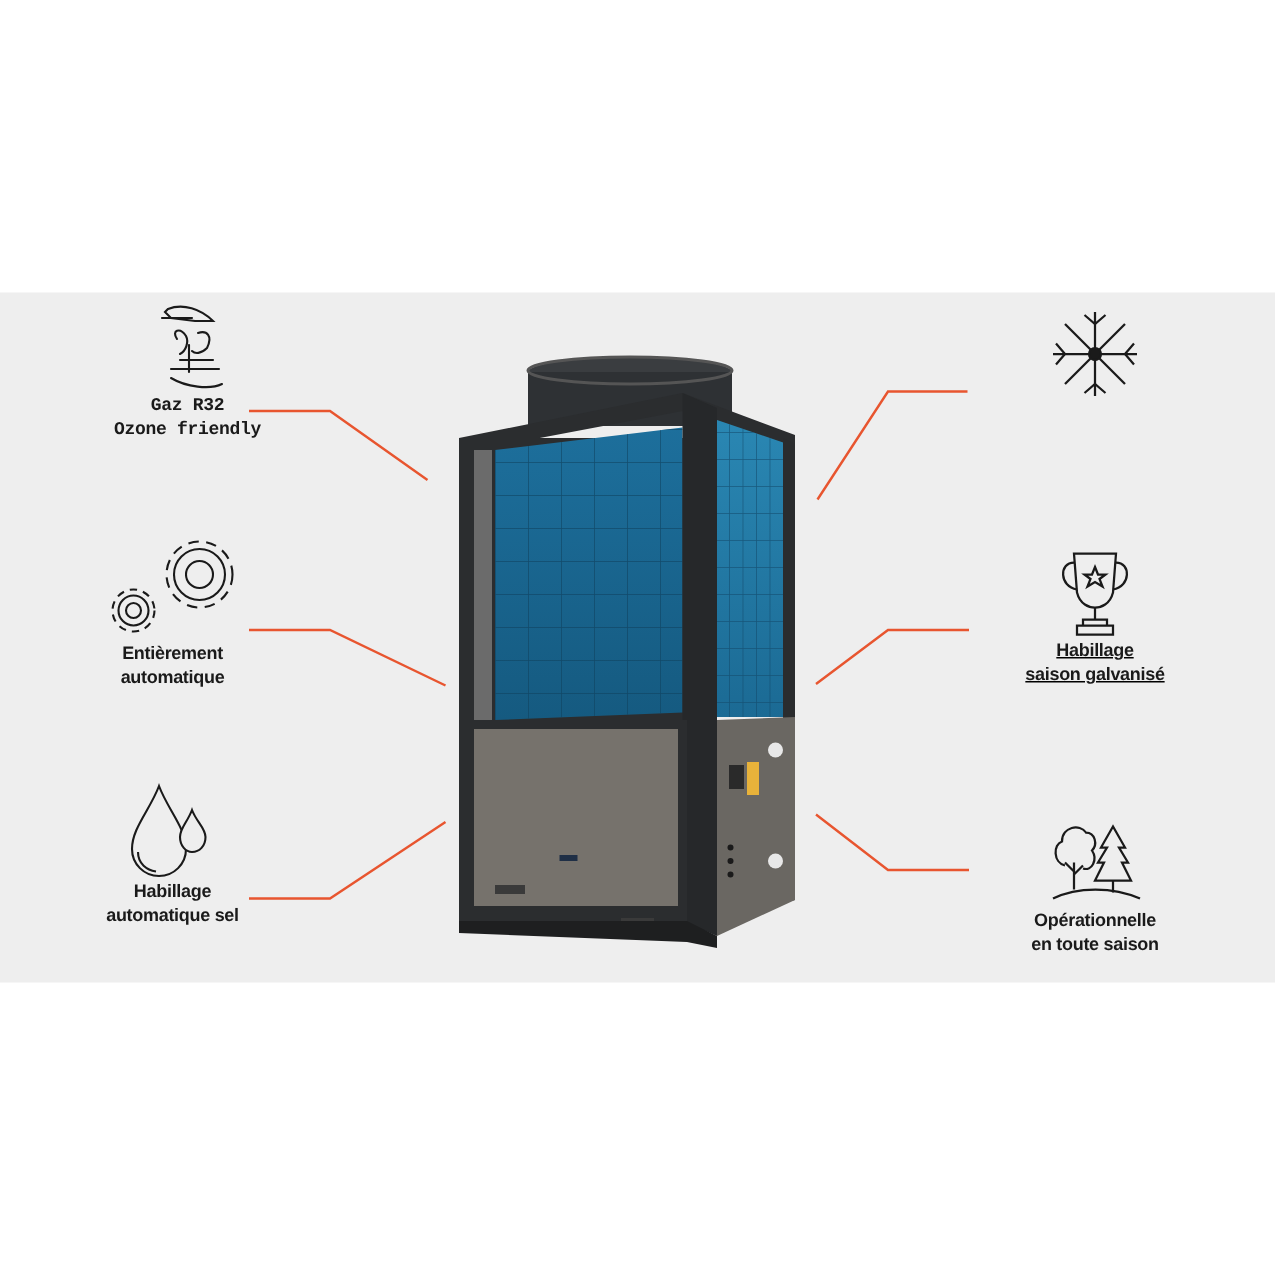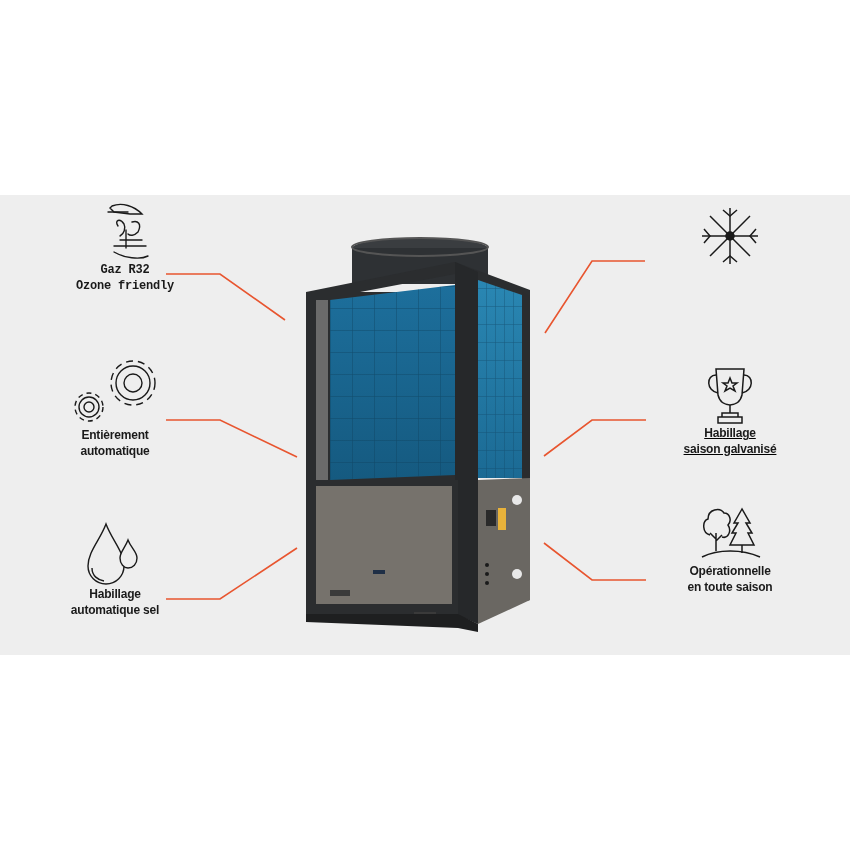--- a/index.html
+++ b/index.html
@@ -154,21 +154,21 @@
       <path d="M28 40 L28 48 M20 48 L36 48 L36 52 L20 52 Z M16 52 L40 52 L40 58 L16 58 Z"></path>
       <path d="M28 13 L30 18 L35 18 L31 21 L33 26 L28 23 L23 26 L25 21 L21 18 L26 18 Z"></path>
     </svg>
   </div>
   <div class="label">
     <div>Habillage</div>
     <div>saison galvanisé</div>
   </div>
 </div>
 
-<div class="feature" style="left:680px; top:503px; width:100px;text-align:center;">
+<div class="feature" style="left:680px; top:545px; width:100px;text-align:center;">
   <div class="icon">
     <svg width="64" height="60" viewBox="0 0 64 60" fill="none" stroke="#1a1a1a" stroke-width="1.5">
       <path d="M18 48 L18 30 M18 38 L24 32 M18 36 L12 30"></path>
       <path d="M12 32 C4 30 4 18 10 16 C10 6 22 4 26 10 C32 10 34 18 30 22 C34 28 30 36 24 34"></path>
       <path d="M44 6 L36 20 L40 20 L34 30 L38 30 L32 42 L56 42 L50 30 L54 30 L48 20 L52 20 Z"></path>
       <path d="M44 42 L44 50"></path>
       <path d="M4 54 C20 46 44 46 62 54"></path>
     </svg>
   </div>
   <div class="label">

